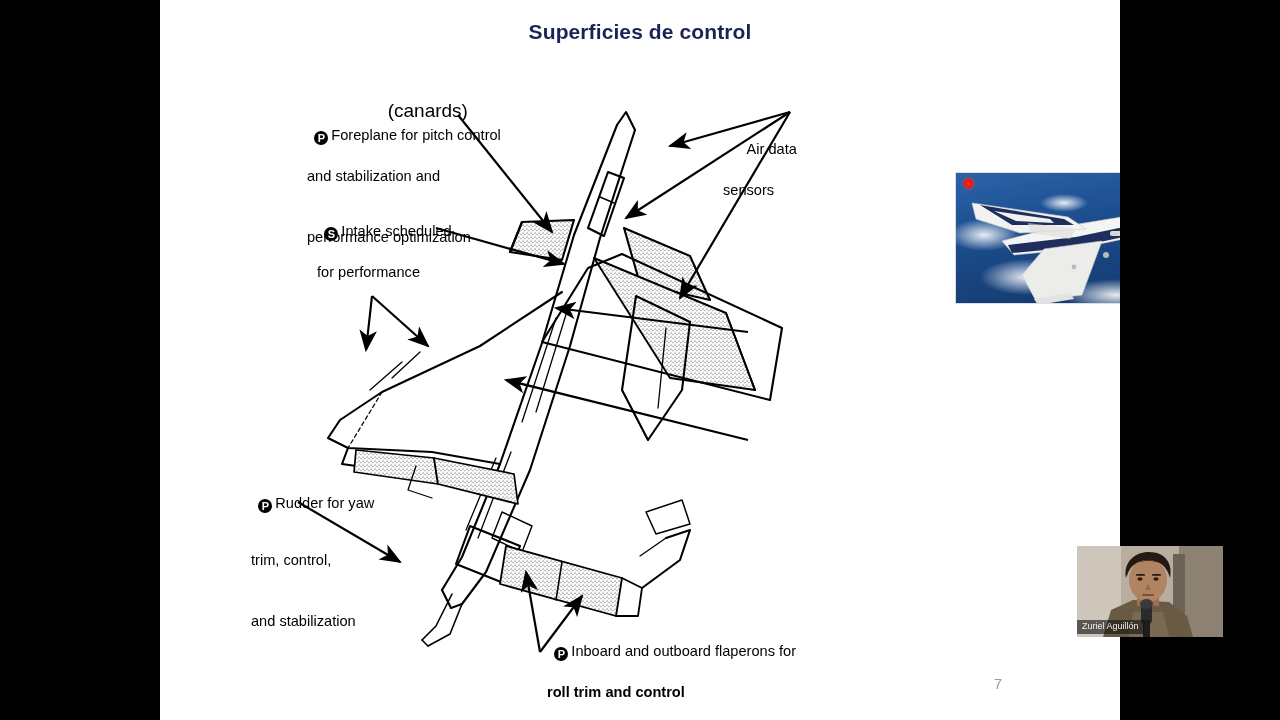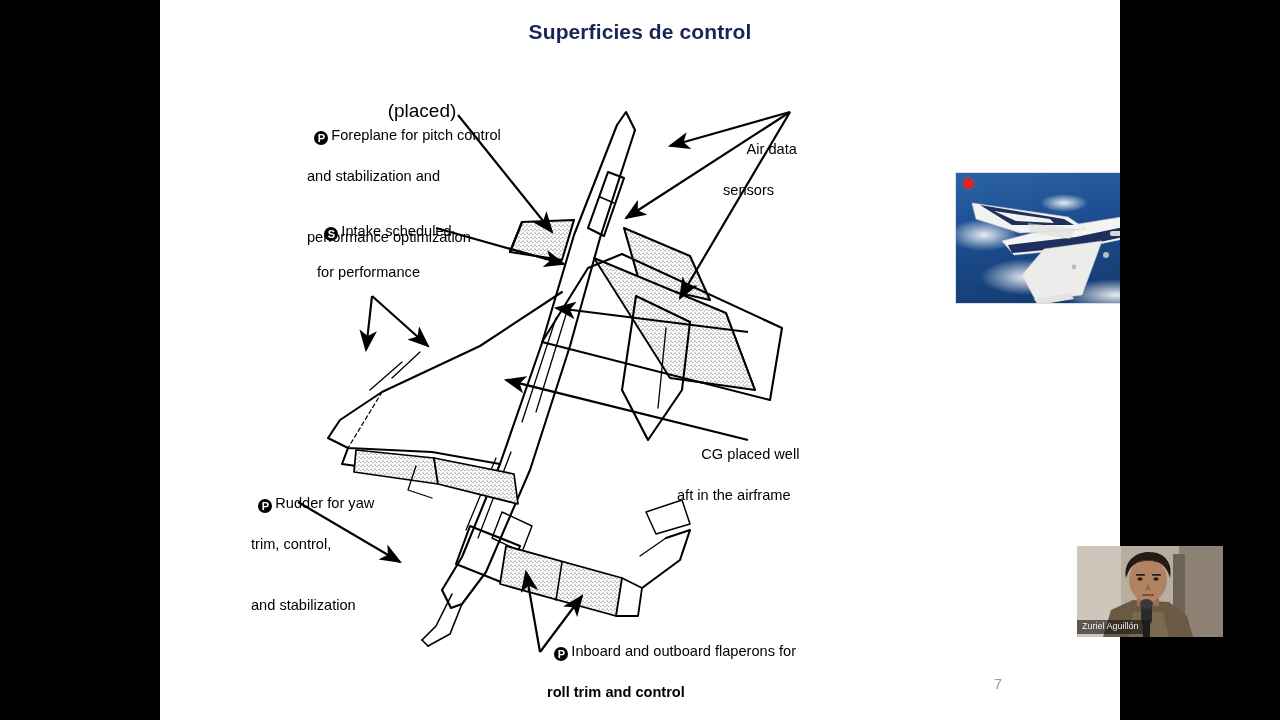--- a/index.html
+++ b/index.html
@@ -248,56 +248,52 @@
           <line x1="620" y1="52" x2="510" y2="238" marker-end="url(#ah)"></line>
 
           <line x1="578" y1="272" x2="386" y2="248" marker-end="url(#ah)"></line>
 
           <line x1="578" y1="380" x2="336" y2="320" marker-end="url(#ah)"></line>
         </g>
       </svg>
     </div>
 
     <div class="anno canards" style="left:196px; top:76px;">
-      <span>(placed)</span>
+      <span>(canards)</span>
     </div>
 
     <div class="anno" style="left:130px; top:104px;">
       <span class="badge">P</span><span>Foreplane for pitch control</span>
       <span class="l2" style="padding-left:17px;">and stabilization and</span>
       <span class="l2" style="padding-left:17px;">performance optimization</span>
     </div>
 
     <div class="anno" style="left:140px; top:200px;">
       <span class="badge">S</span><span>Intake scheduled</span>
       <span class="l2" style="padding-left:17px;">for performance</span>
     </div>
 
 
     <div class="anno" style="left:74px; top:472px;">
       <span class="badge">P</span><span>Rudder for yaw</span>
-      <span class="l2" style="padding-left:17px;">trim, control,</span>
+      <span class="l2" style="padding-left:17px;margin-top:16px;">trim, control,</span>
       <span class="l2" style="padding-left:17px;">and stabilization</span>
     </div>
 
     <div class="anno" style="left:370px; top:620px;">
       <span class="badge">P</span><span>Inboard and outboard flaperons for</span>
       <span class="l2" style="padding-left:17px;font-weight:bold;">roll trim and control</span>
     </div>
 
     <div class="anno" style="left:563px; top:118px;">
       <span>Air data</span>
       <span class="l2">sensors</span>
     </div>
 
 
-    <div class="anno" style="left:517px; top:423px;">
-      <span>CG placed well</span>
-      <span class="l2">aft in the airframe</span>
-    </div>
 
     <div class="photo">
       <svg width="310" height="130" viewBox="0 0 310 130" xmlns="http://www.w3.org/2000/svg">
         <defs>
           <linearGradient id="sky" x1="0" y1="0" x2="0.4" y2="1">
             <stop offset="0%" stop-color="#2b63a8"></stop>
             <stop offset="45%" stop-color="#1c4d8e"></stop>
             <stop offset="100%" stop-color="#143b70"></stop>
           </linearGradient>
           <radialGradient id="cl" cx="50%" cy="50%" r="50%">

